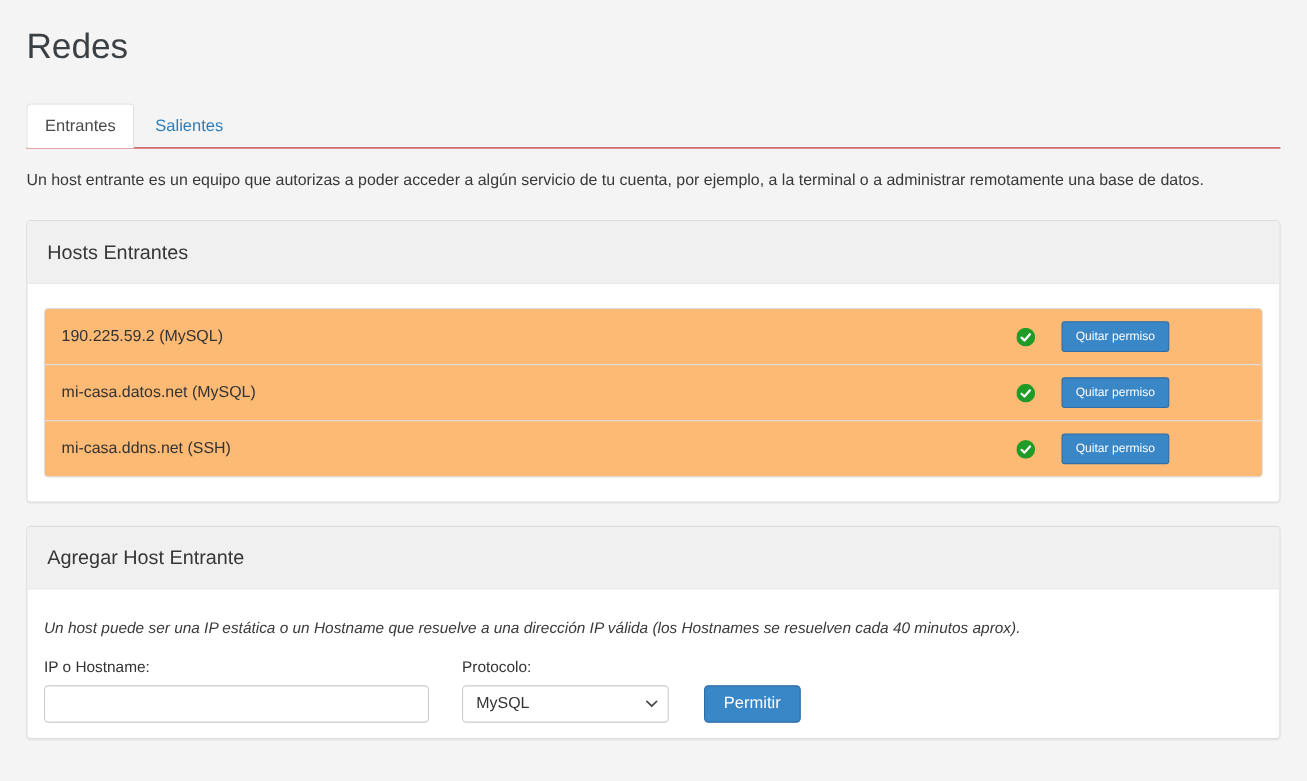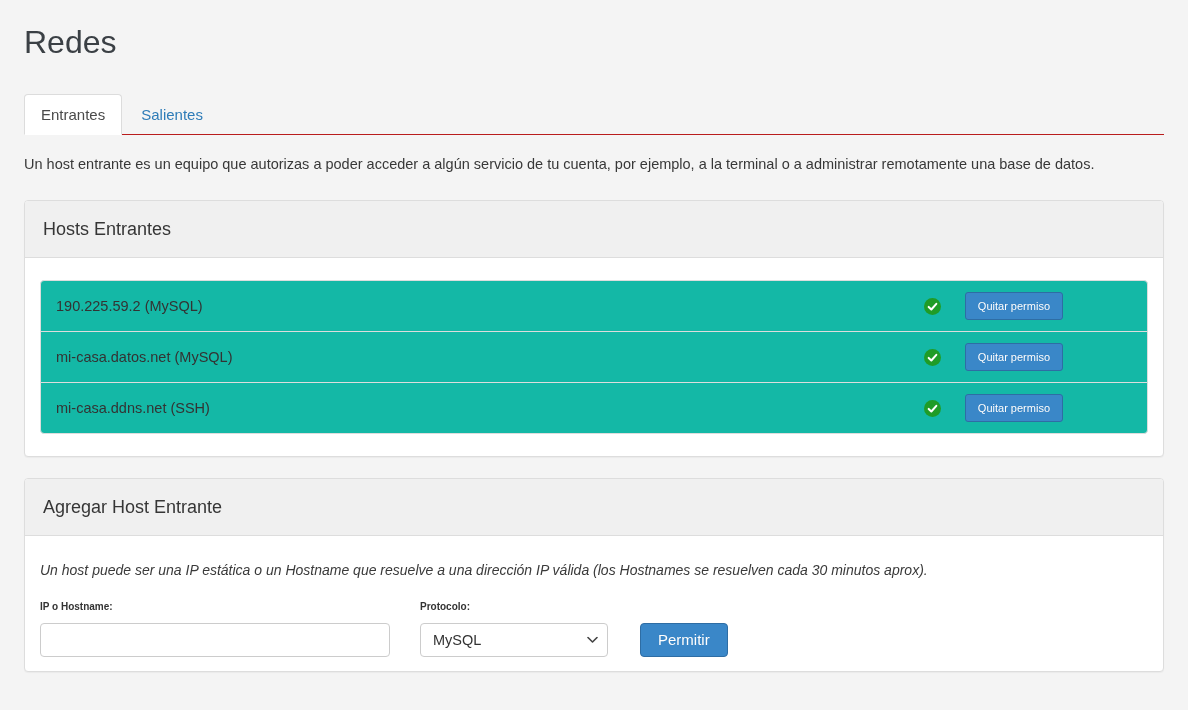--- a/index.html
+++ b/index.html
@@ -66,21 +66,21 @@
     font-size:18px;line-height:24px;color:#363636;
     border-bottom:1px solid #ddd;
     border-radius:3px 3px 0 0;
   }
   .panel-body{padding:22px 15px;}
 
   
   .list-group{border-radius:4px;}
   .list-row{
     display:flex;align-items:center;
-    background:#14b8a6;
+    background:#fdba74;
     border:1px solid #ddd;
     margin-top:-1px;
     padding:11px 84px 11px 15px;
   }
   .list-row:first-child{margin-top:0;border-radius:4px 4px 0 0;}
   .list-row:last-child{border-radius:0 0 4px 4px;}
   .row-label{flex:1;font-size:14.5px;color:#333;}
   .status-icon{display:flex;align-items:center;margin-right:24px;}
   .status-icon svg circle{fill:var(--status-green);}
 
@@ -104,21 +104,21 @@
 
   
   .panel-body.add-body{padding:24px 15px 14px 15px;}
   .note{
     margin:0 0 18px 0;
     font-style:italic;font-size:14px;color:#3a3a3a;line-height:20px;
   }
   .form-row{display:flex;align-items:flex-end;}
   .form-group{display:flex;flex-direction:column;}
   .form-group label{
-    font-weight:bold;font-size:10px;color:#333;
+    font-weight:normal;font-size:14px;color:#333;
     margin:0 0 8px 0;line-height:17px;
   }
   .text-input{
     width:350px;height:34px;
     border:1px solid #ccc;border-radius:4px;
     padding:6px 12px;font-size:14.5px;font-family:inherit;color:#333;
     background:#fff;
   }
   .group-protocol{margin-left:30px;}
   .select-wrap{position:relative;width:188px;}
@@ -188,21 +188,21 @@
     </span>
     <button type="button" class="btn btn-sm">Quitar permiso</button>
   </div>
 </div>
     </div>
   </section>
 
   <section class="panel">
     <div class="panel-heading">Agregar Host Entrante</div>
     <div class="panel-body add-body">
-      <p class="note">Un host puede ser una IP estática o un Hostname que resuelve a una dirección IP válida (los Hostnames se resuelven cada 30 minutos aprox).</p>
+      <p class="note">Un host puede ser una IP estática o un Hostname que resuelve a una dirección IP válida (los Hostnames se resuelven cada 40 minutos aprox).</p>
       <form class="form-row">
         <div class="form-group">
           <label>IP o Hostname:</label>
           <input type="text" class="text-input" value="" style="">
         </div>
         <div class="form-group group-protocol">
           <label>Protocolo:</label>
           <div class="select-wrap">
             <select><option>MySQL</option></select>
             <span class="select-caret">

